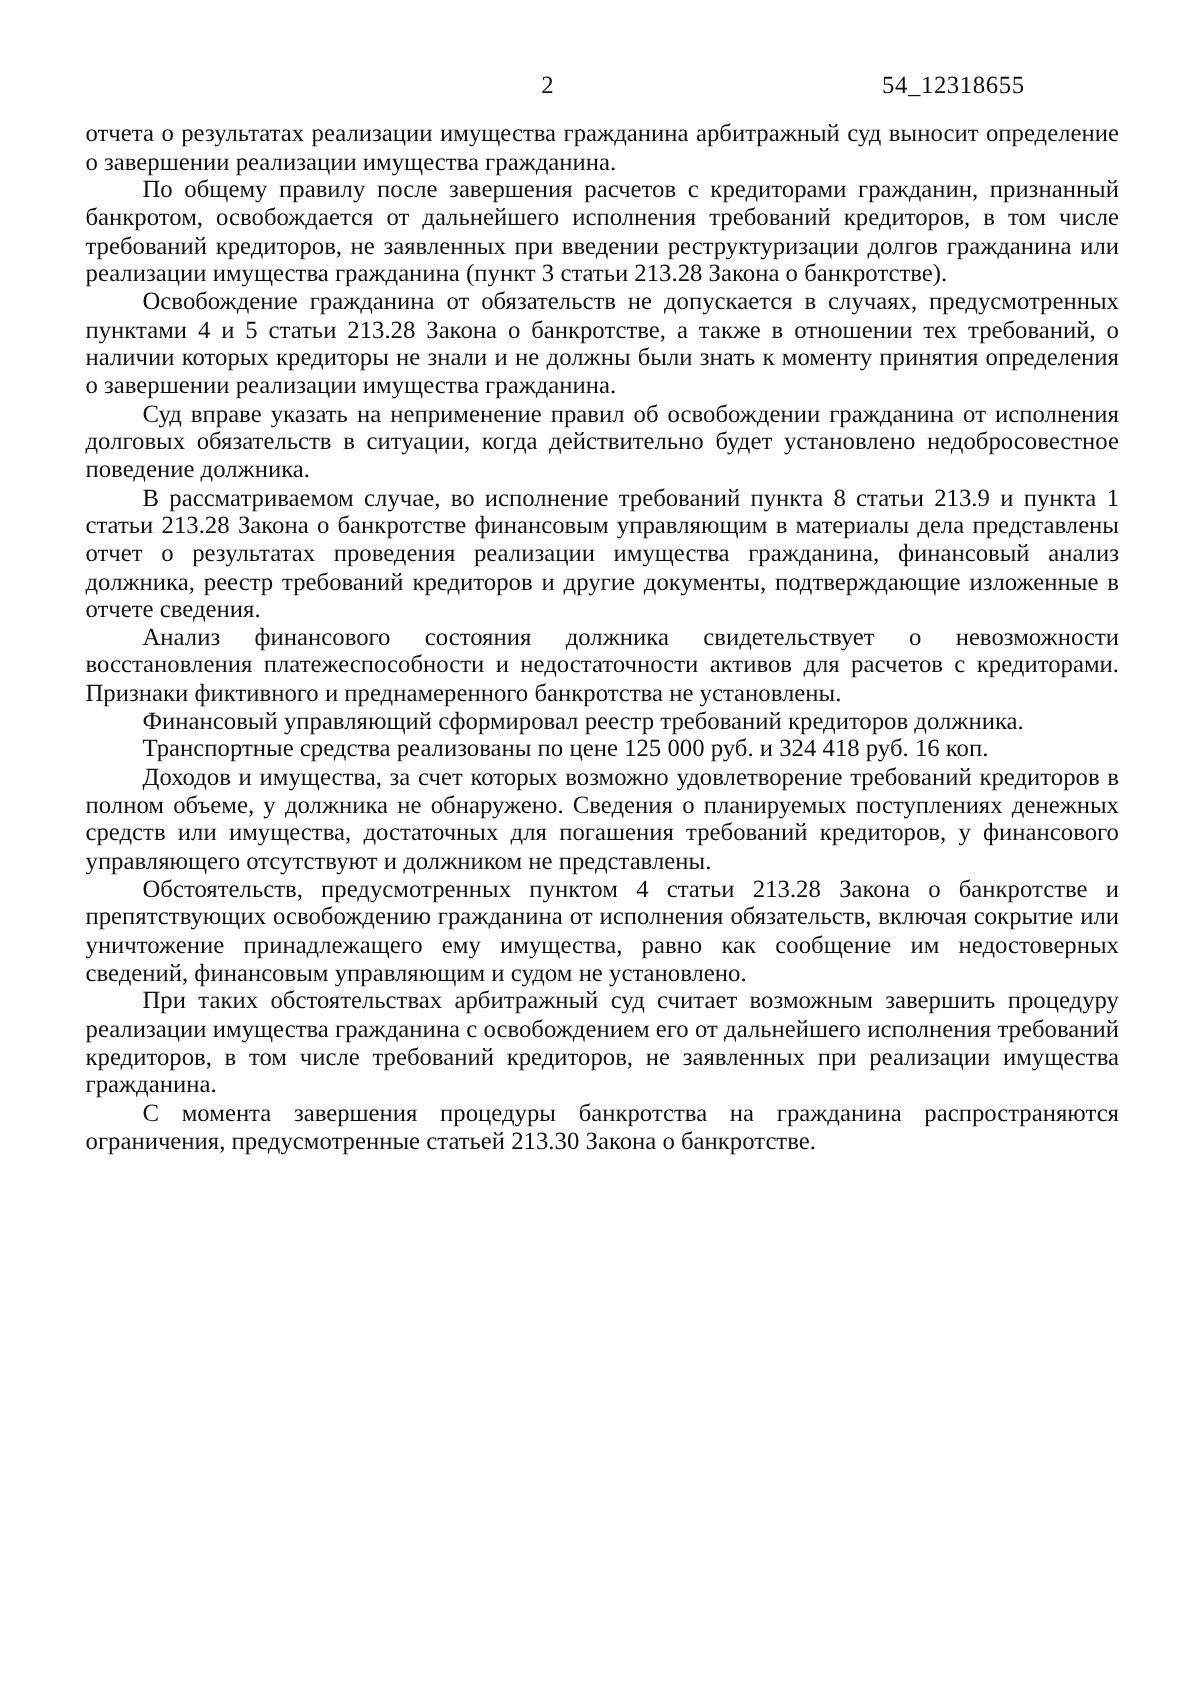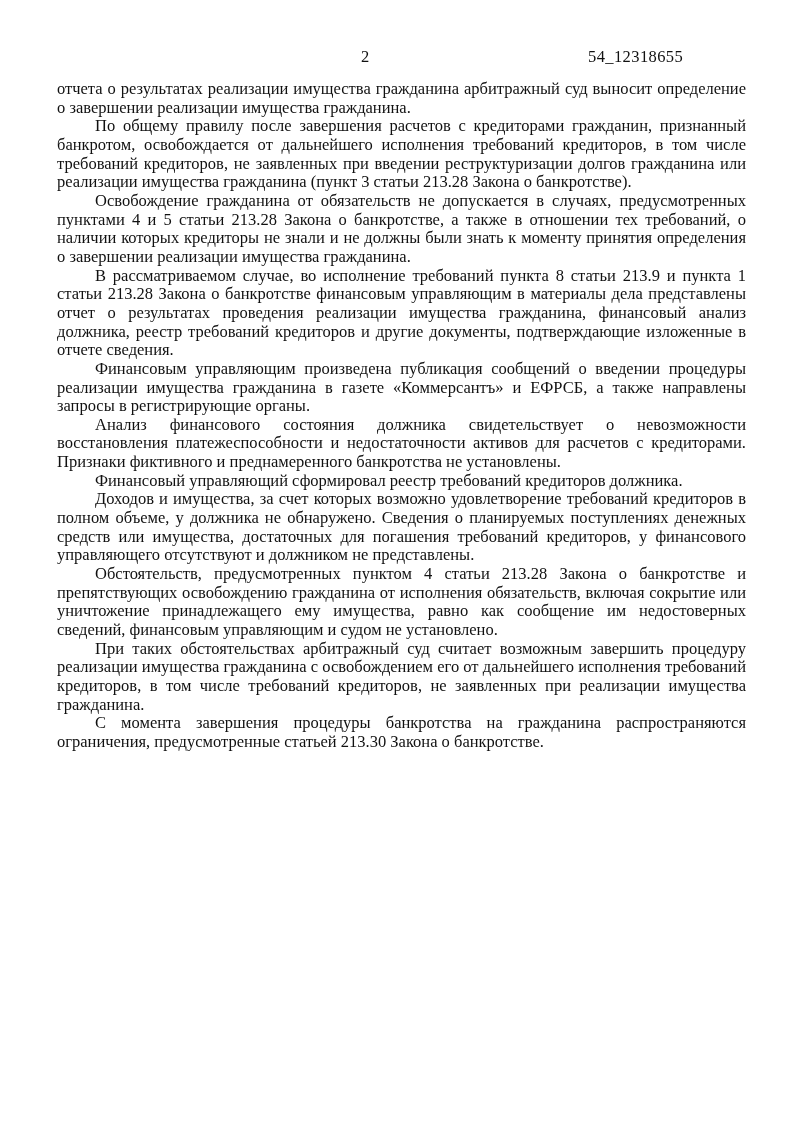--- a/index.html
+++ b/index.html
@@ -65,23 +65,24 @@
 
   <div class="page-header">
     <span class="page-number">2</span>
     <span class="case-number">54_12318655</span>
   </div>
 
   <div class="body-text">
     <p class="continuation">отчета о результатах реализации имущества гражданина арбитражный суд выносит определение о завершении реализации имущества гражданина.</p>
     <p>По общему правилу после завершения расчетов с кредиторами гражданин, признанный банкротом, освобождается от дальнейшего исполнения требований кредиторов, в том числе требований кредиторов, не заявленных при введении реструктуризации долгов гражданина или реализации имущества гражданина (пункт 3 статьи 213.28 Закона о банкротстве).</p>
     <p>Освобождение гражданина от обязательств не допускается в случаях, предусмотренных пунктами 4 и 5 статьи 213.28 Закона о банкротстве, а также в отношении тех требований, о наличии которых кредиторы не знали и не должны были знать к моменту принятия определения о завершении реализации имущества гражданина.</p>
+    <p>Суд вправе указать на неприменение правил об освобождении гражданина от исполнения долговых обязательств в ситуации, когда действительно будет установлено недобросовестное поведение должника.</p>
     <p>В рассматриваемом случае, во исполнение требований пункта 8 статьи 213.9 и пункта 1 статьи 213.28 Закона о банкротстве финансовым управляющим в материалы дела представлены отчет о результатах проведения реализации имущества гражданина, финансовый анализ должника, реестр требований кредиторов и другие документы, подтверждающие изложенные в отчете сведения.</p>
-    <p>Финансовым управляющим произведена публикация сообщений о введении процедуры реализации имущества гражданина в газете «Коммерсантъ» и ЕФРСБ, а также направлены запросы в регистрирующие органы.</p>
     <p>Анализ финансового состояния должника свидетельствует о невозможности восстановления платежеспособности и недостаточности активов для расчетов с кредиторами. Признаки фиктивного и преднамеренного банкротства не установлены.</p>
     <p>Финансовый управляющий сформировал реестр требований кредиторов должника.</p>
+    <p>Транспортные средства реализованы по цене 125 000 руб. и 324 418 руб. 16 коп.</p>
     <p>Доходов и имущества, за счет которых возможно удовлетворение требований кредиторов в полном объеме, у должника не обнаружено. Сведения о планируемых поступлениях денежных средств или имущества, достаточных для погашения требований кредиторов, у финансового управляющего отсутствуют и должником не представлены.</p>
     <p>Обстоятельств, предусмотренных пунктом 4 статьи 213.28 Закона о банкротстве и препятствующих освобождению гражданина от исполнения обязательств, включая сокрытие или уничтожение принадлежащего ему имущества, равно как сообщение им недостоверных сведений, финансовым управляющим и судом не установлено.</p>
     <p>При таких обстоятельствах арбитражный суд считает возможным завершить процедуру реализации имущества гражданина с освобождением его от дальнейшего исполнения требований кредиторов, в том числе требований кредиторов, не заявленных при реализации имущества гражданина.</p>
     <p>С момента завершения процедуры банкротства на гражданина распространяются ограничения, предусмотренные статьей 213.30 Закона о банкротстве.</p>
   </div>
 
 </div>
 
 </body></html>

